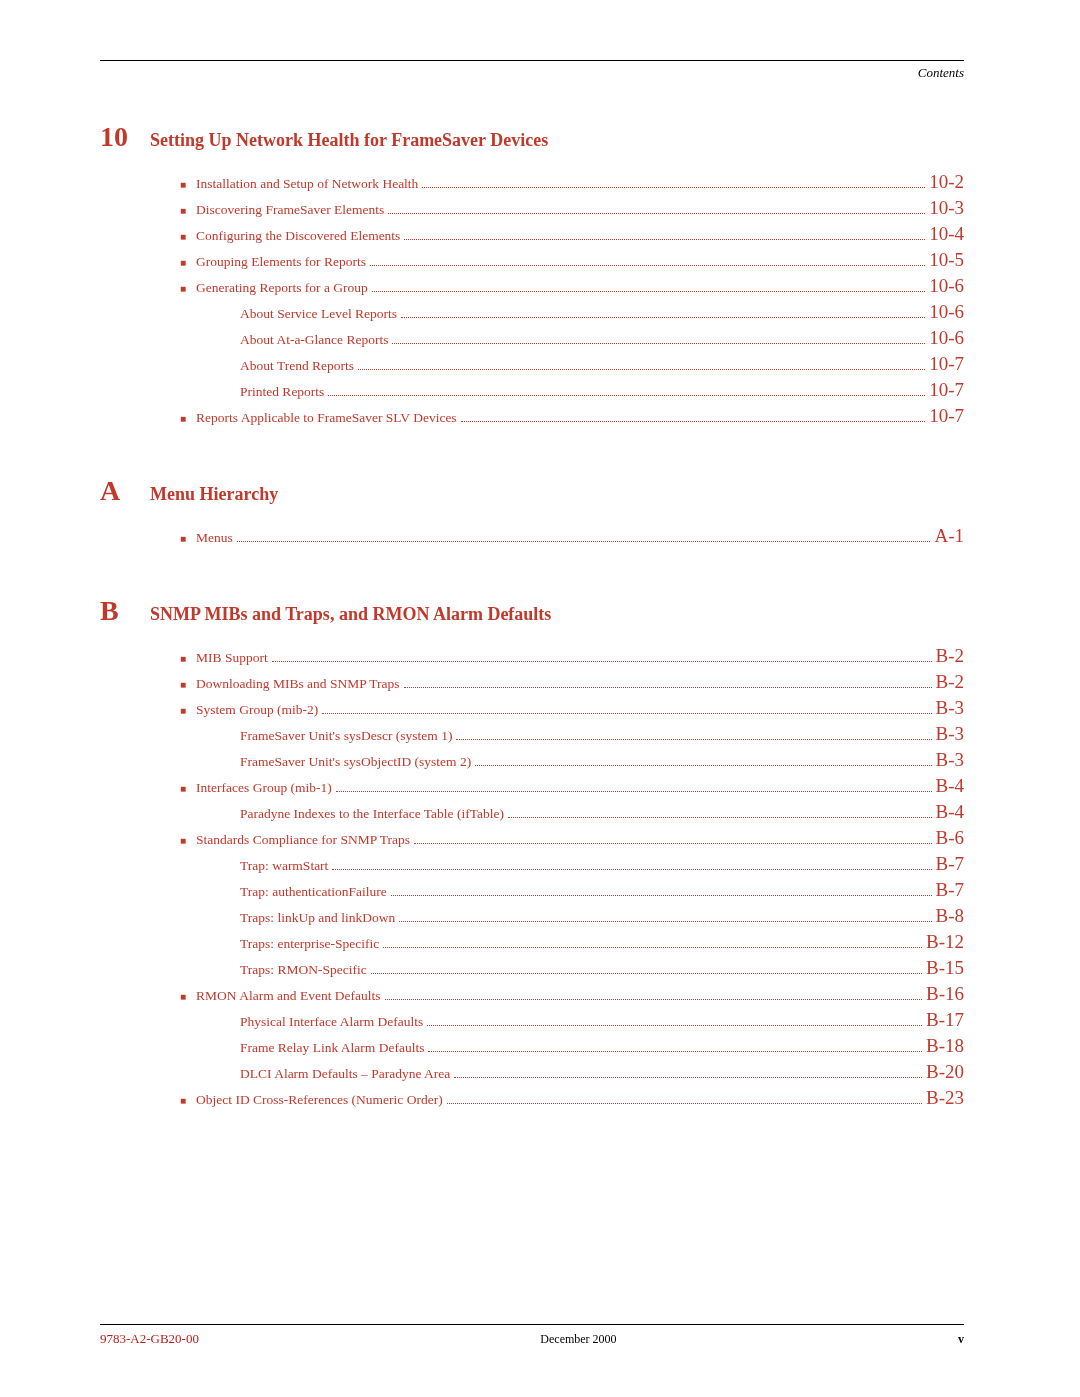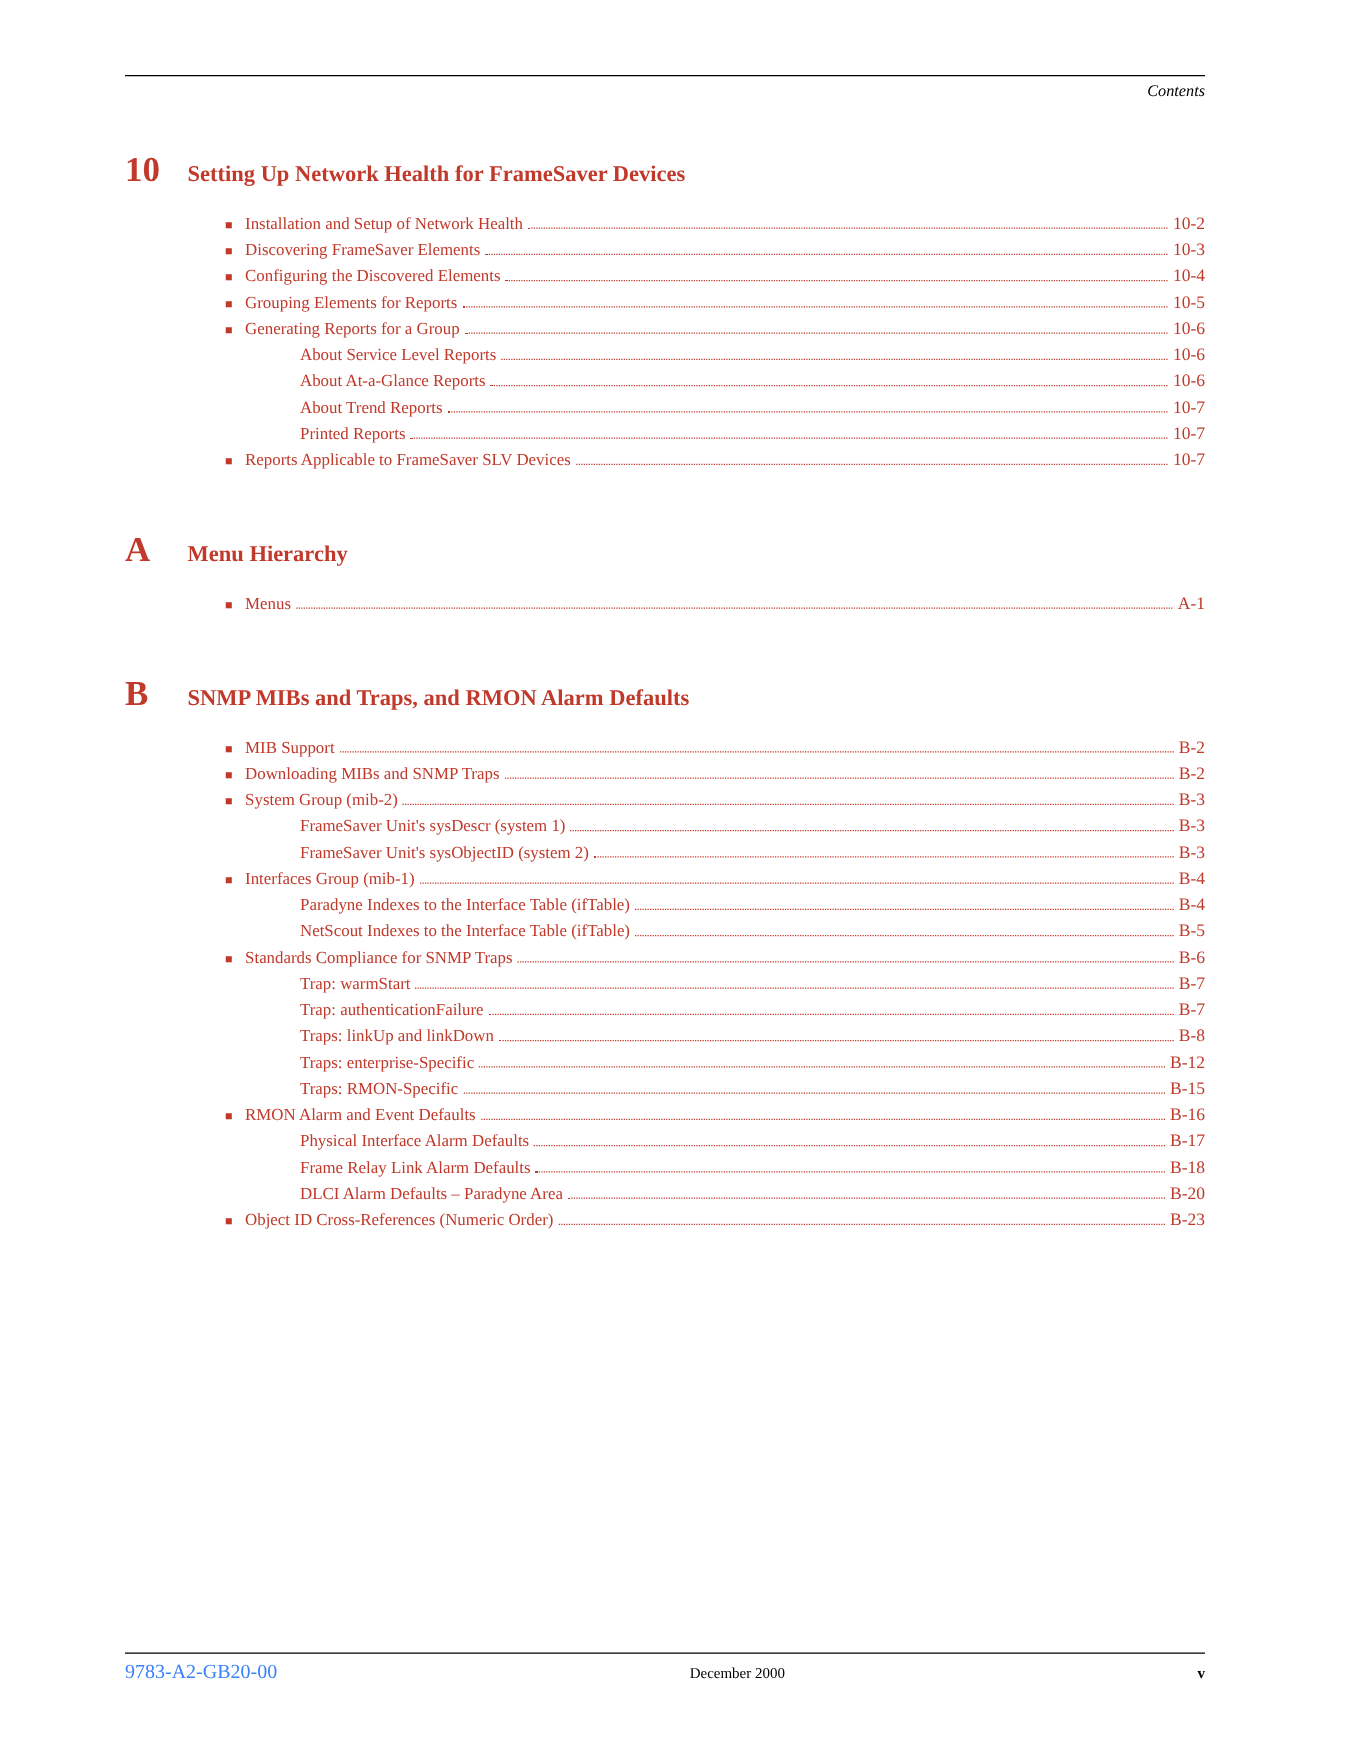--- a/index.html
+++ b/index.html
@@ -94,40 +94,40 @@
     .toc-dots {
       flex: 1;
       border-bottom: 1px dotted #c0392b;
       margin: 0 4px 3px 4px;
       min-width: 10px;
     }
 
     .toc-page {
       color: #c0392b;
       white-space: nowrap;
-      font-size: 14px;
+      font-size: 19px;
       font-family: Liberation Serif, serif;
     }
 
     
     .footer {
       position: absolute;
       bottom: 50px;
       left: 100px;
       right: 100px;
       border-top: 1px solid #000;
       padding-top: 6px;
       display: flex;
       justify-content: space-between;
       align-items: center;
     }
 
     .footer-left {
-      font-size: 16px;
-      color: #3b82f6;
+      font-size: 13px;
+      color: #b91c1c;
     }
 
     .footer-center {
       font-size: 12px;
       color: #000;
     }
 
     .footer-right {
       font-size: 12px;
       font-weight: bold;
@@ -307,28 +307,20 @@
           </li>
           <li>
             <div class="toc-item sub-item">
               <span style="width: 20px; display: inline-block;"></span>
               <span class="toc-link">Paradyne Indexes to the Interface Table (ifTable)</span>
               <span class="toc-dots"></span>
               <span class="toc-page">B-4</span>
             </div>
           </li>
           <li>
-            <div class="toc-item sub-item">
-              <span style="width: 20px; display: inline-block;"></span>
-              <span class="toc-link">NetScout Indexes to the Interface Table (ifTable)</span>
-              <span class="toc-dots"></span>
-              <span class="toc-page">B-5</span>
-            </div>
-          </li>
-          <li>
             <div class="toc-item">
               <span class="bullet">■</span>
               <span class="toc-link">Standards Compliance for SNMP Traps</span>
               <span class="toc-dots"></span>
               <span class="toc-page">B-6</span>
             </div>
           </li>
           <li>
             <div class="toc-item sub-item">
               <span style="width: 20px; display: inline-block;"></span>

